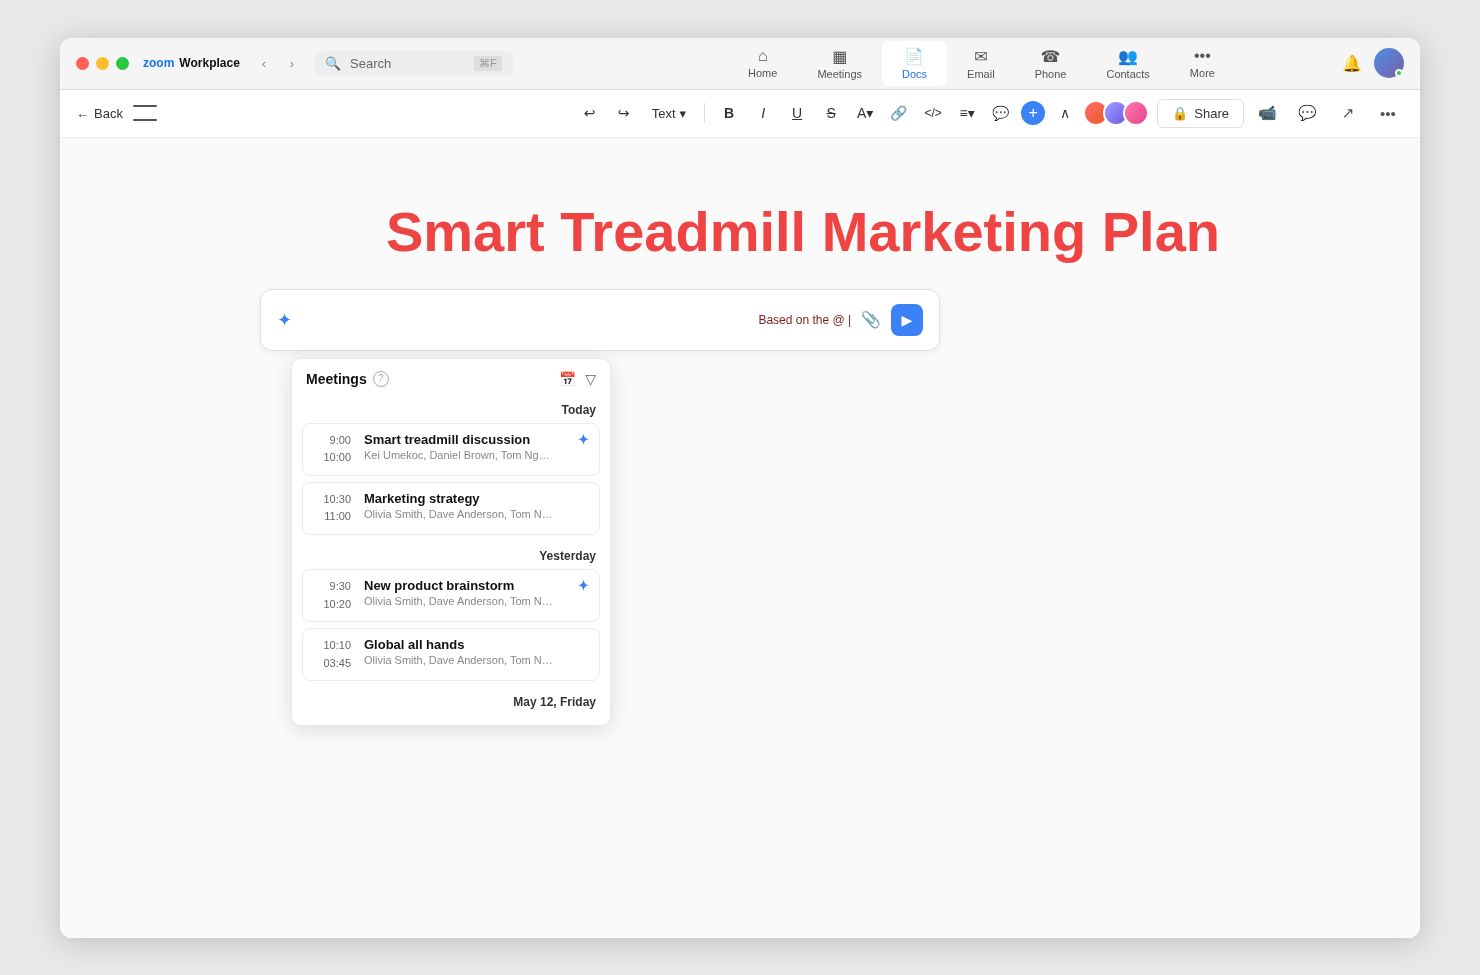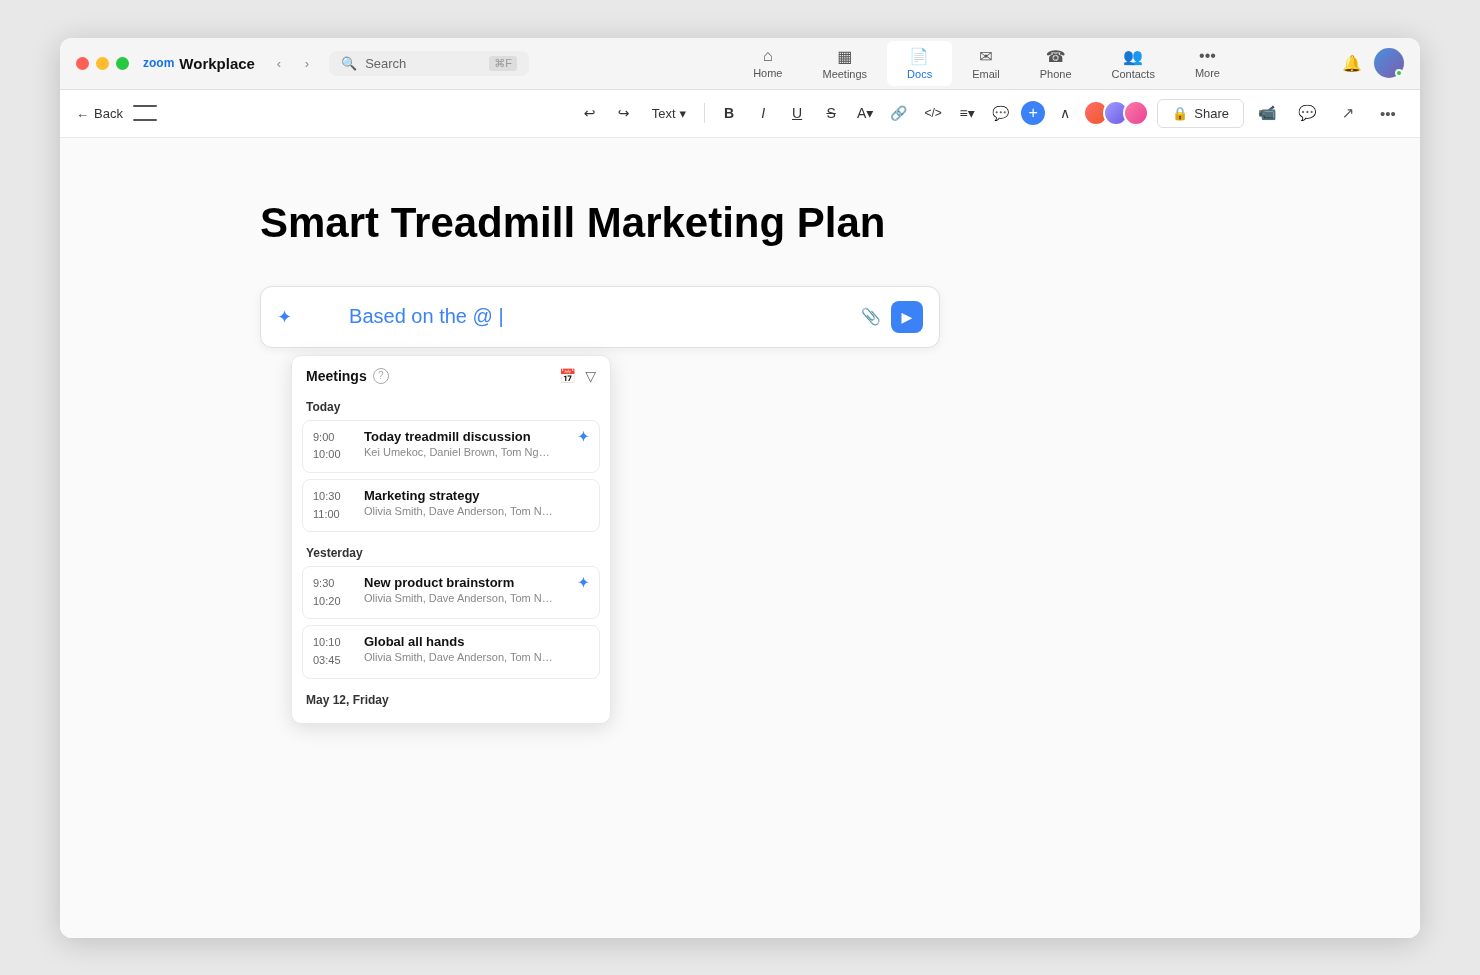--- a/index.html
+++ b/index.html
@@ -15,20 +15,21 @@
     }
     .window {
       width: 1360px;
       height: 900px;
       background: #fff;
       border-radius: 12px;
       overflow: hidden;
       display: flex;
       flex-direction: column;
       box-shadow: 0 4px 30px rgba(0,0,0,0.18);
+      text-align: right;
     }
     
     .title-bar {
       display: flex;
       align-items: center;
       background: #f5f5f5;
       height: 52px;
       padding: 0 16px;
       border-bottom: 1px solid #e0e0e0;
       flex-shrink: 0;
@@ -45,21 +46,21 @@
     .wc-max { background: #28c840; }
     .logo {
       display: flex;
       align-items: center;
       gap: 5px;
       font-weight: 700;
       font-size: 13px;
       margin-right: 12px;
     }
     .logo-zoom { color: #1a73e8; font-size: 12px; font-weight: 700; }
-    .logo-workplace { color: #111; font-size: 15px; font-weight: 700; }
+    .logo-workplace { color: #111; font-size: 12px; font-weight: 700; }
     .nav-arrows {
       display: flex;
       gap: 4px;
       margin-right: 10px;
     }
     .nav-arrow {
       width: 24px; height: 24px;
       border-radius: 4px;
       display: flex; align-items: center; justify-content: center;
       color: #888;
@@ -208,24 +209,24 @@
 
     
     .content {
       flex: 1;
       overflow-y: auto;
       background: #fafafa;
       position: relative;
       padding: 60px 200px 40px;
     }
     .doc-title {
-      font-size: 42px;
+      font-size: 56px;
       font-weight: 800;
-      color: #000000;
-      margin-bottom: 38px;
+      color: #ef4444;
+      margin-bottom: 24px;
       line-height: 1.2;
     }
     .ai-input-container {
       background: #fff;
       border-radius: 12px;
       border: 1.5px solid #e0e0e0;
       padding: 14px 16px;
       display: flex;
       align-items: center;
       gap: 10px;
@@ -233,22 +234,22 @@
       box-shadow: 0 2px 8px rgba(0,0,0,0.06);
       position: relative;
     }
     .ai-spark {
       color: #3b82f6;
       font-size: 18px;
       flex-shrink: 0;
     }
     .ai-input-text {
       flex: 1;
-      font-size: 20px;
-      color: #3b82f6;
+      font-size: 12px;
+      color: #7f1d1d;
       border: none;
       outline: none;
       margin-left: 47px;
     }
     .ai-attach {
       color: #aaa; font-size: 16px; cursor: pointer;
     }
     .ai-send {
       width: 32px; height: 32px;
       background: #3b82f6;
@@ -481,21 +482,21 @@
 
           <div class="meetings-group-label">Today</div>
 
           <div class="meeting-item">
             <div class="meeting-time">
               <span>9:00</span>
               <span>10:00</span>
             </div>
             <div class="meeting-info">
               <div class="meeting-name">
-                <span>Today treadmill discussion</span>
+                <span>Smart treadmill discussion</span>
                 <span class="ai-star">✦</span>
               </div>
               <div class="meeting-attendees">Kei Umekoc, Daniel Brown, Tom Nguyen...</div>
             </div>
           </div>
 
           <div class="meeting-item">
             <div class="meeting-time">
               <span>10:30</span>
               <span>11:00</span>

